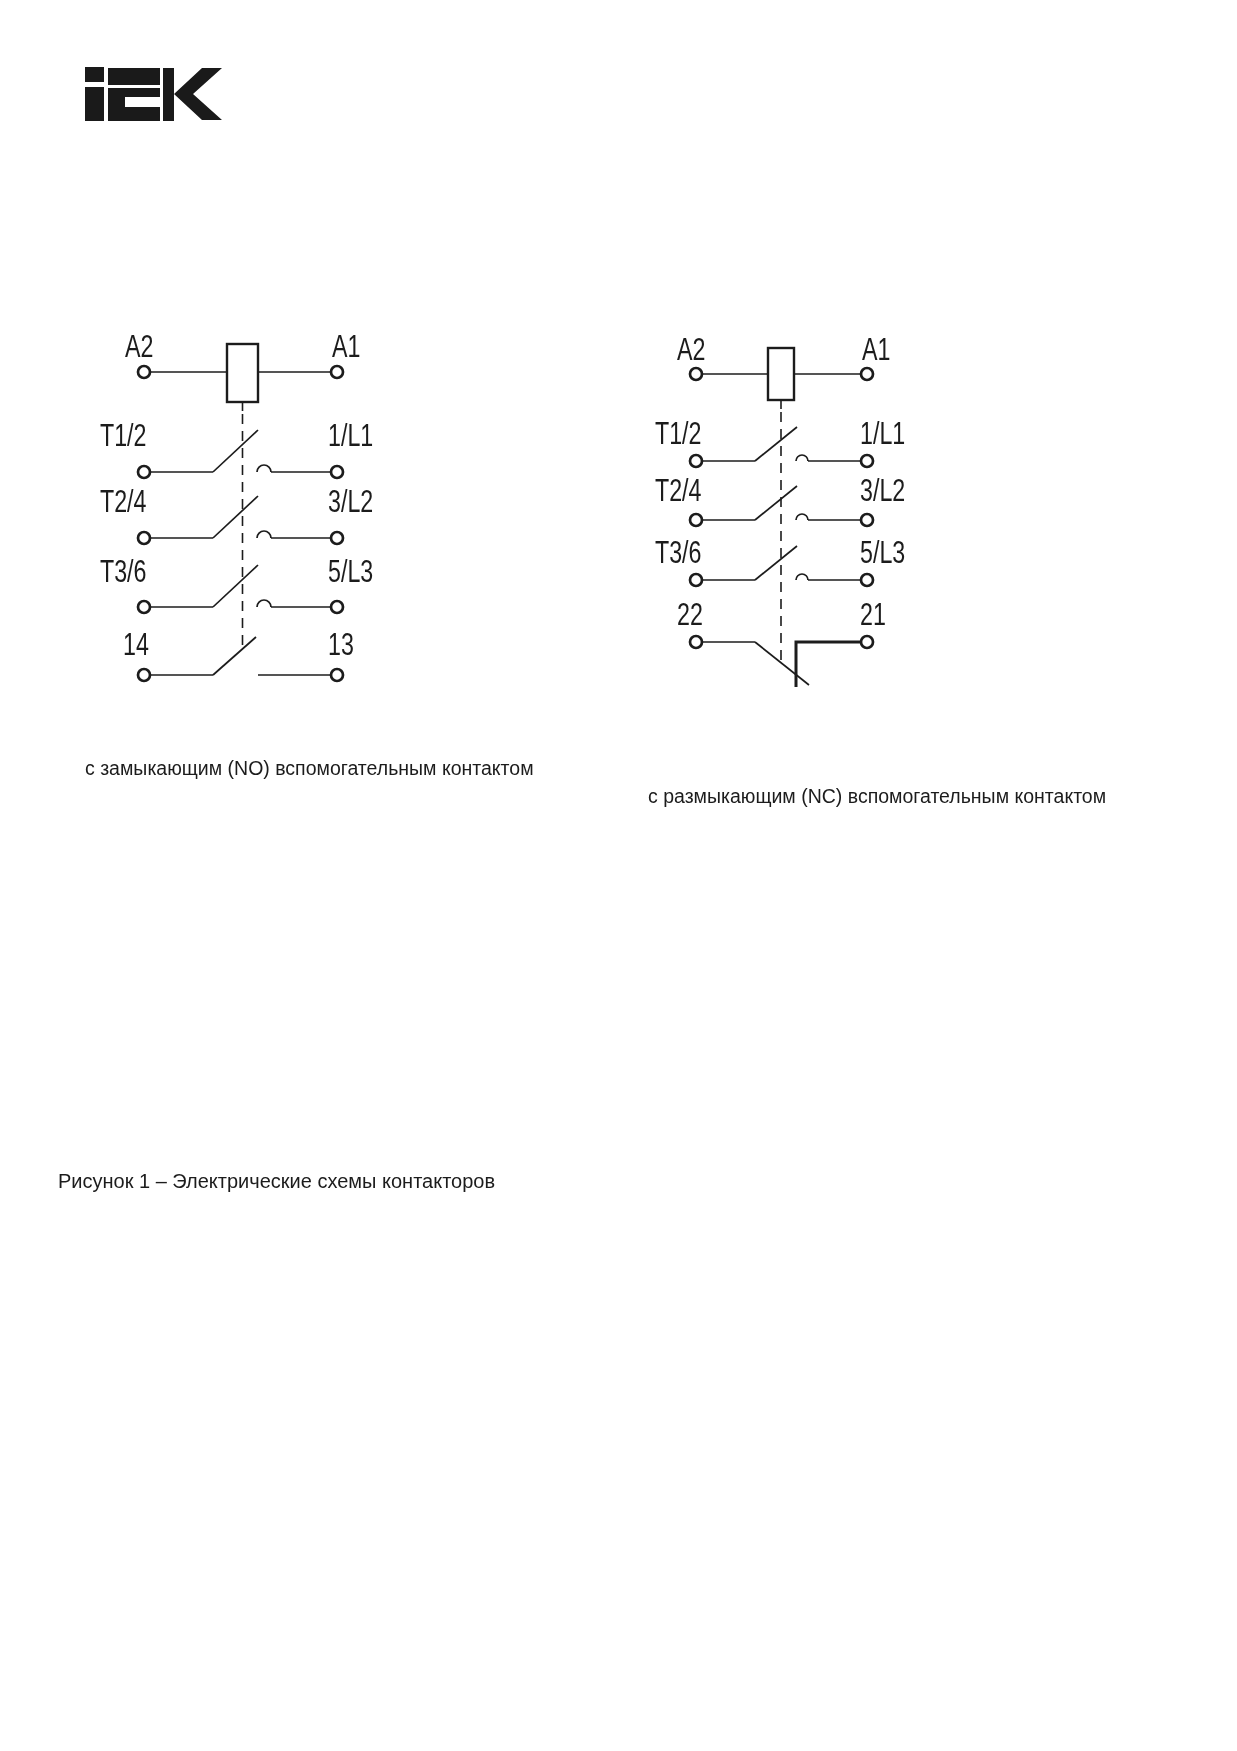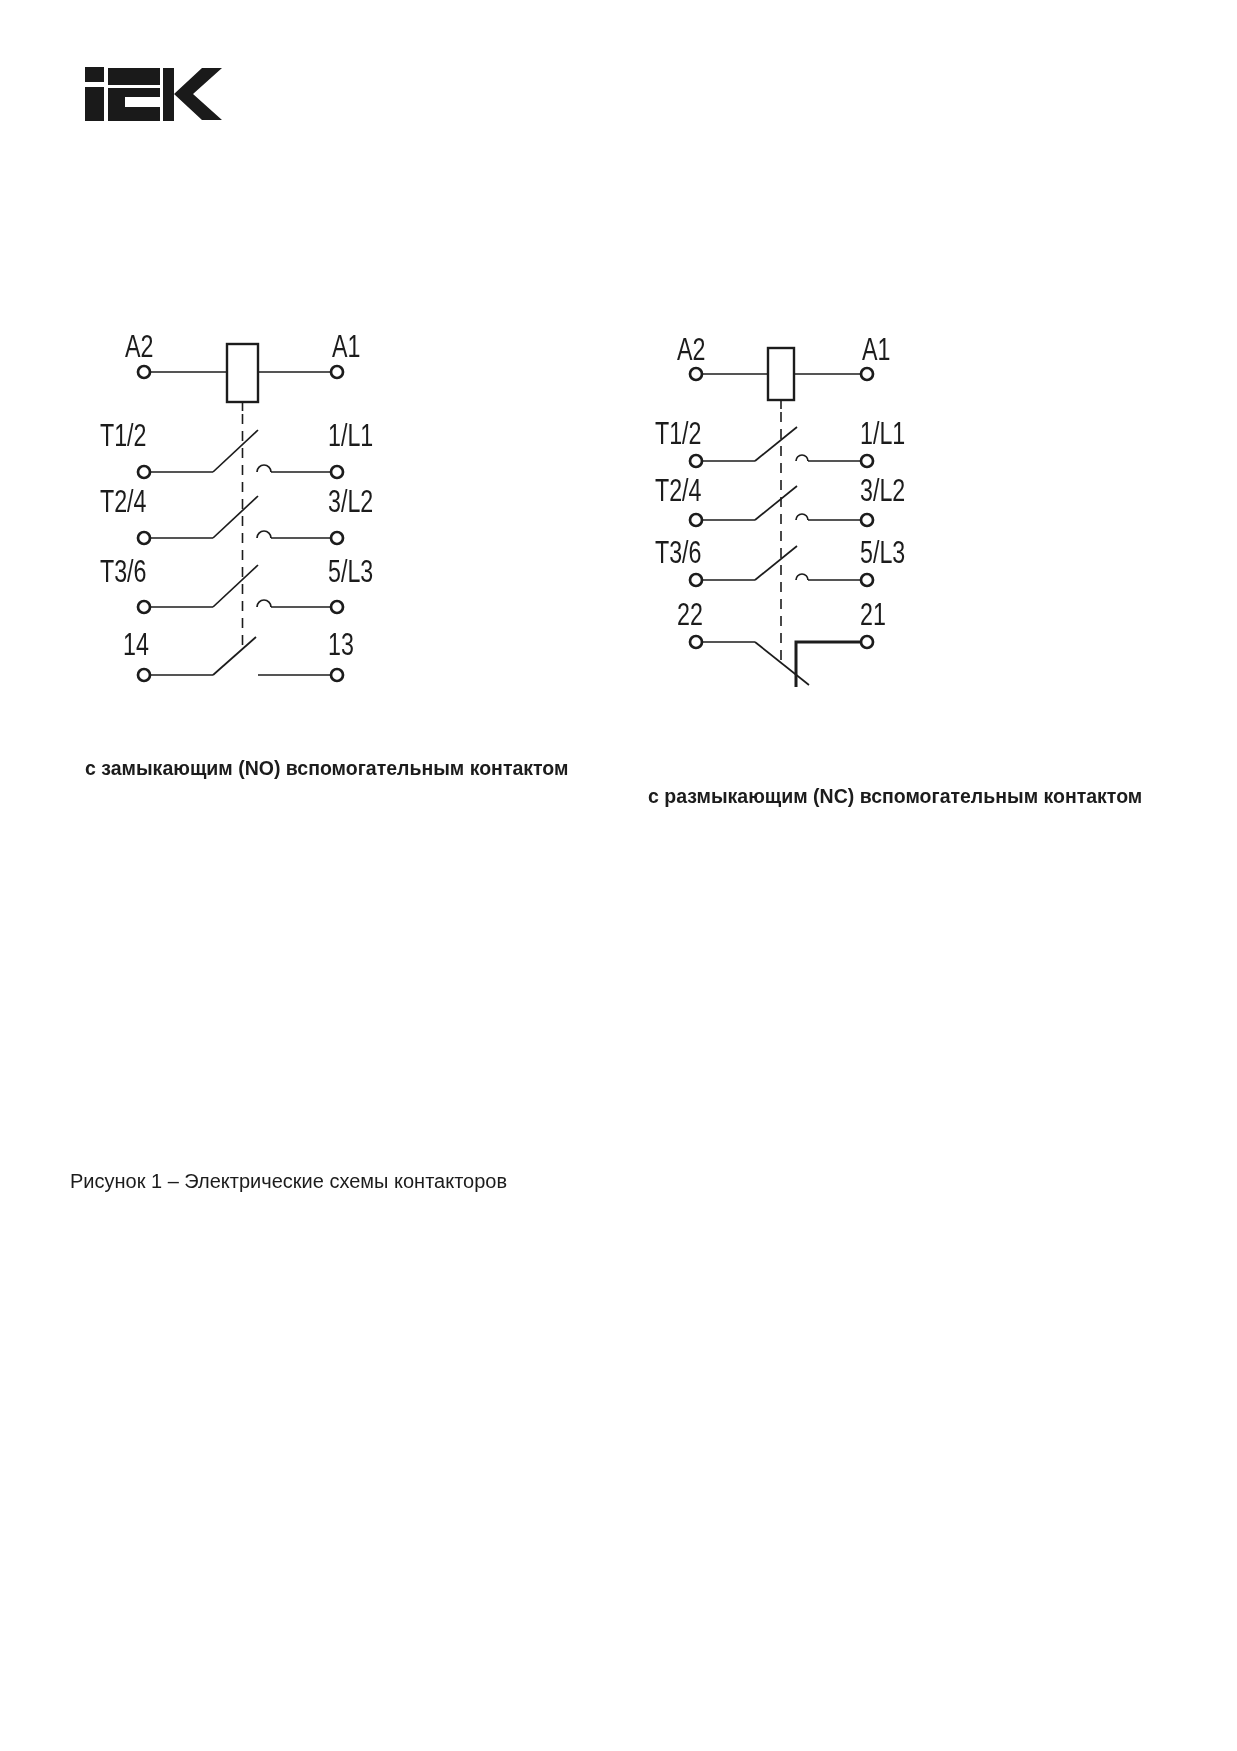--- a/index.html
+++ b/index.html
@@ -5,25 +5,25 @@
   html,body{margin:0;padding:0;}
   body{
     width:1237px;height:1751px;background:#ffffff;position:relative;
     font-family:"Liberation Sans",sans-serif;color:#1c1c1c;overflow:hidden;
   }
   .page{position:absolute;inset:0;background:#ffffff;}
   .logo-svg{position:absolute;left:85px;top:67px;width:137px;height:54px;}
   .schematic-svg{position:absolute;left:0;top:0;width:1237px;height:1751px;}
   .caption{
     position:absolute;font-size:19.5px;line-height:1.2;color:#1c1c1c;
-    white-space:nowrap;letter-spacing:0px;font-weight:bold;
+    white-space:nowrap;letter-spacing:0px;
   }
   .caption-left{left:85px;top:757px;}
   .caption-right{left:648px;top:757px;margin-top:28px;}
-  .figure-caption{position:absolute;left:70px;top:1169px;font-size:20px;
+  .figure-caption{position:absolute;left:58px;top:1169px;font-size:20px;
     line-height:1.2;color:#1c1c1c;white-space:nowrap;}
   .diag-label{
     font-family:"Liberation Sans",sans-serif;font-size:31px;fill:#1c1c1c;
   }
 </style>
 </head>
 <body>
 
 <div class="page"></div>
 

